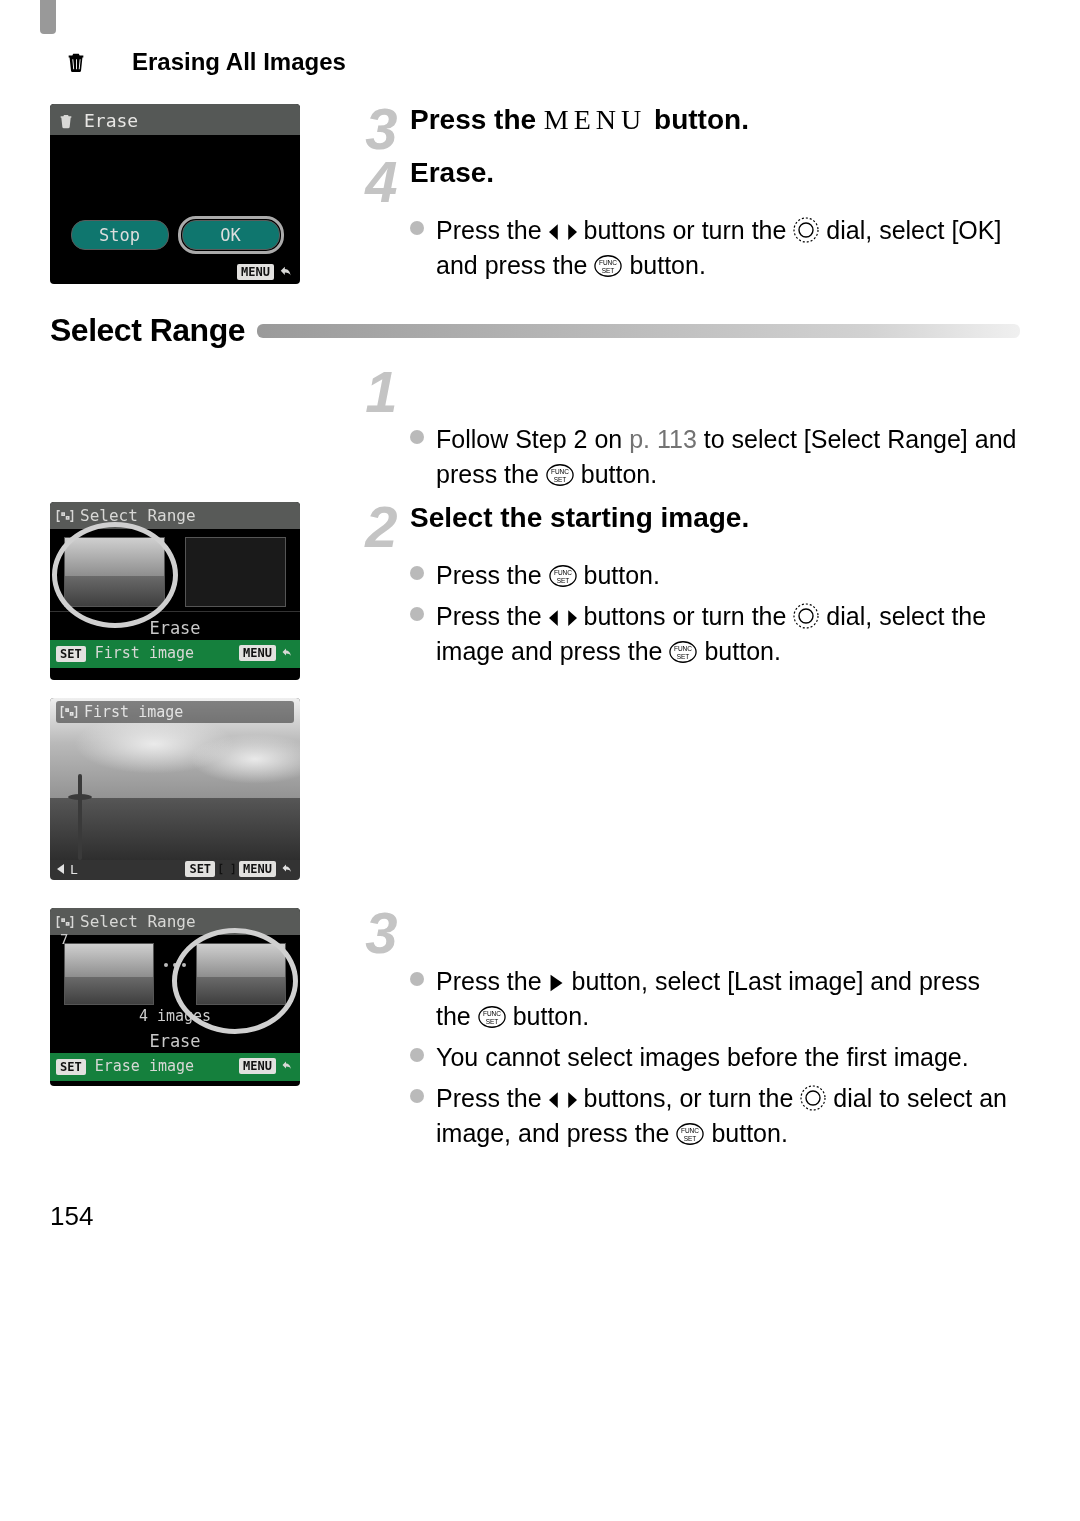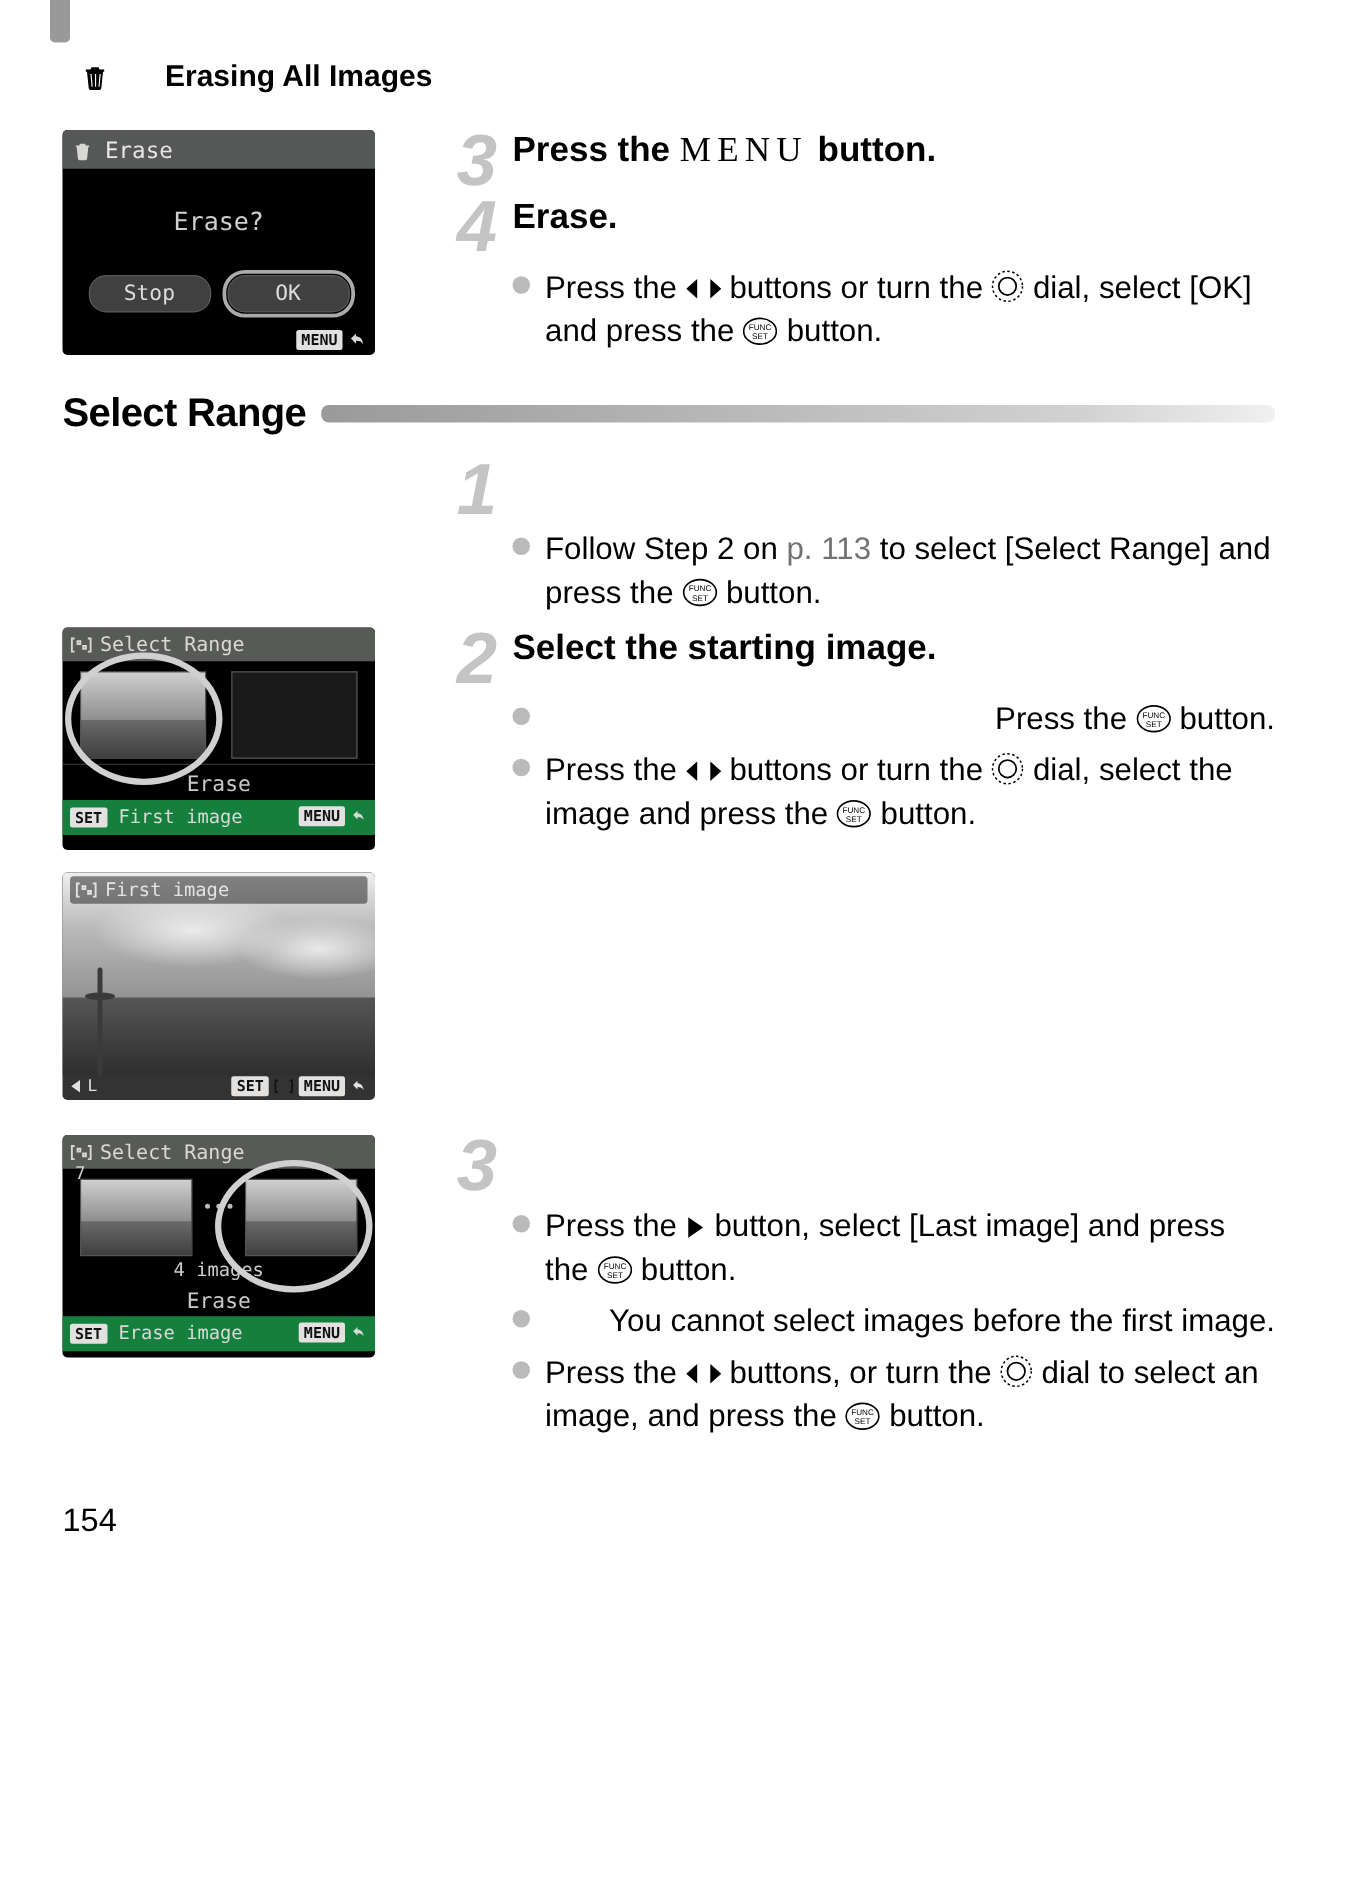--- a/index.html
+++ b/index.html
@@ -78,21 +78,21 @@
   }
   .lcd-buttons {
     position: absolute;
     bottom: 34px;
     left: 0; right: 0;
     display: flex;
     justify-content: space-around;
     padding: 0 14px;
   }
   .lcd-btn {
-    background: #404040;
+    background: #0f766e;
     border: 1px solid #5a5a5a;
     border-radius: 14px;
     width: 96px;
     text-align: center;
     padding: 4px 0;
     font-size: 17px;
     color: #ddd;
   }
   .lcd-btn.sel {
     outline: 3px solid #aaa;
@@ -139,21 +139,20 @@
   }
   .step-body {
     font-size: 25px;
     line-height: 1.4;
     padding-left: 54px;
   }
   .bullet {
     display: flex;
     align-items: flex-start;
     margin-top: 6px;
-    justify-content: space-between;
   }
   .bullet-dot {
     width: 14px; height: 14px; border-radius: 50%;
     background: #bababa;
     flex: none;
     margin-top: 8px;
     margin-right: 12px;
   }
   .inline-icon {
     display: inline-block;
@@ -295,21 +294,20 @@
 
 <div class="row">
   <div class="col-left">
     <div class="lcd">
       <div class="lcd-top">
         <svg class="lcd-trash" viewBox="0 0 24 24" fill="#d8d8d6">
             <path d="M5 7h14l-1.5 14c-.1.9-.8 1.8-1.9 1.8H8.4c-1.1 0-1.8-.9-1.9-1.8L5 7zm4-4h6l1 2h4v2H4V5h4l1-2z"></path>
           </svg>
         <span>Erase</span>
       </div>
-      <div class="lcd-center">Erase?</div>
       <div class="lcd-buttons">
         <div class="lcd-btn">Stop</div>
         <div class="lcd-btn sel">OK</div>
       </div>
       <div class="lcd-bottom">
         <span class="badge">MENU</span>
         <svg width="16" height="14" viewBox="0 0 24 24" fill="#d8d8d6">
             <path d="M10 7V3L3 10l7 7v-4c5 0 8 1.5 10 5-1-6-4-11-10-11z"></path>
           </svg>
       </div>

